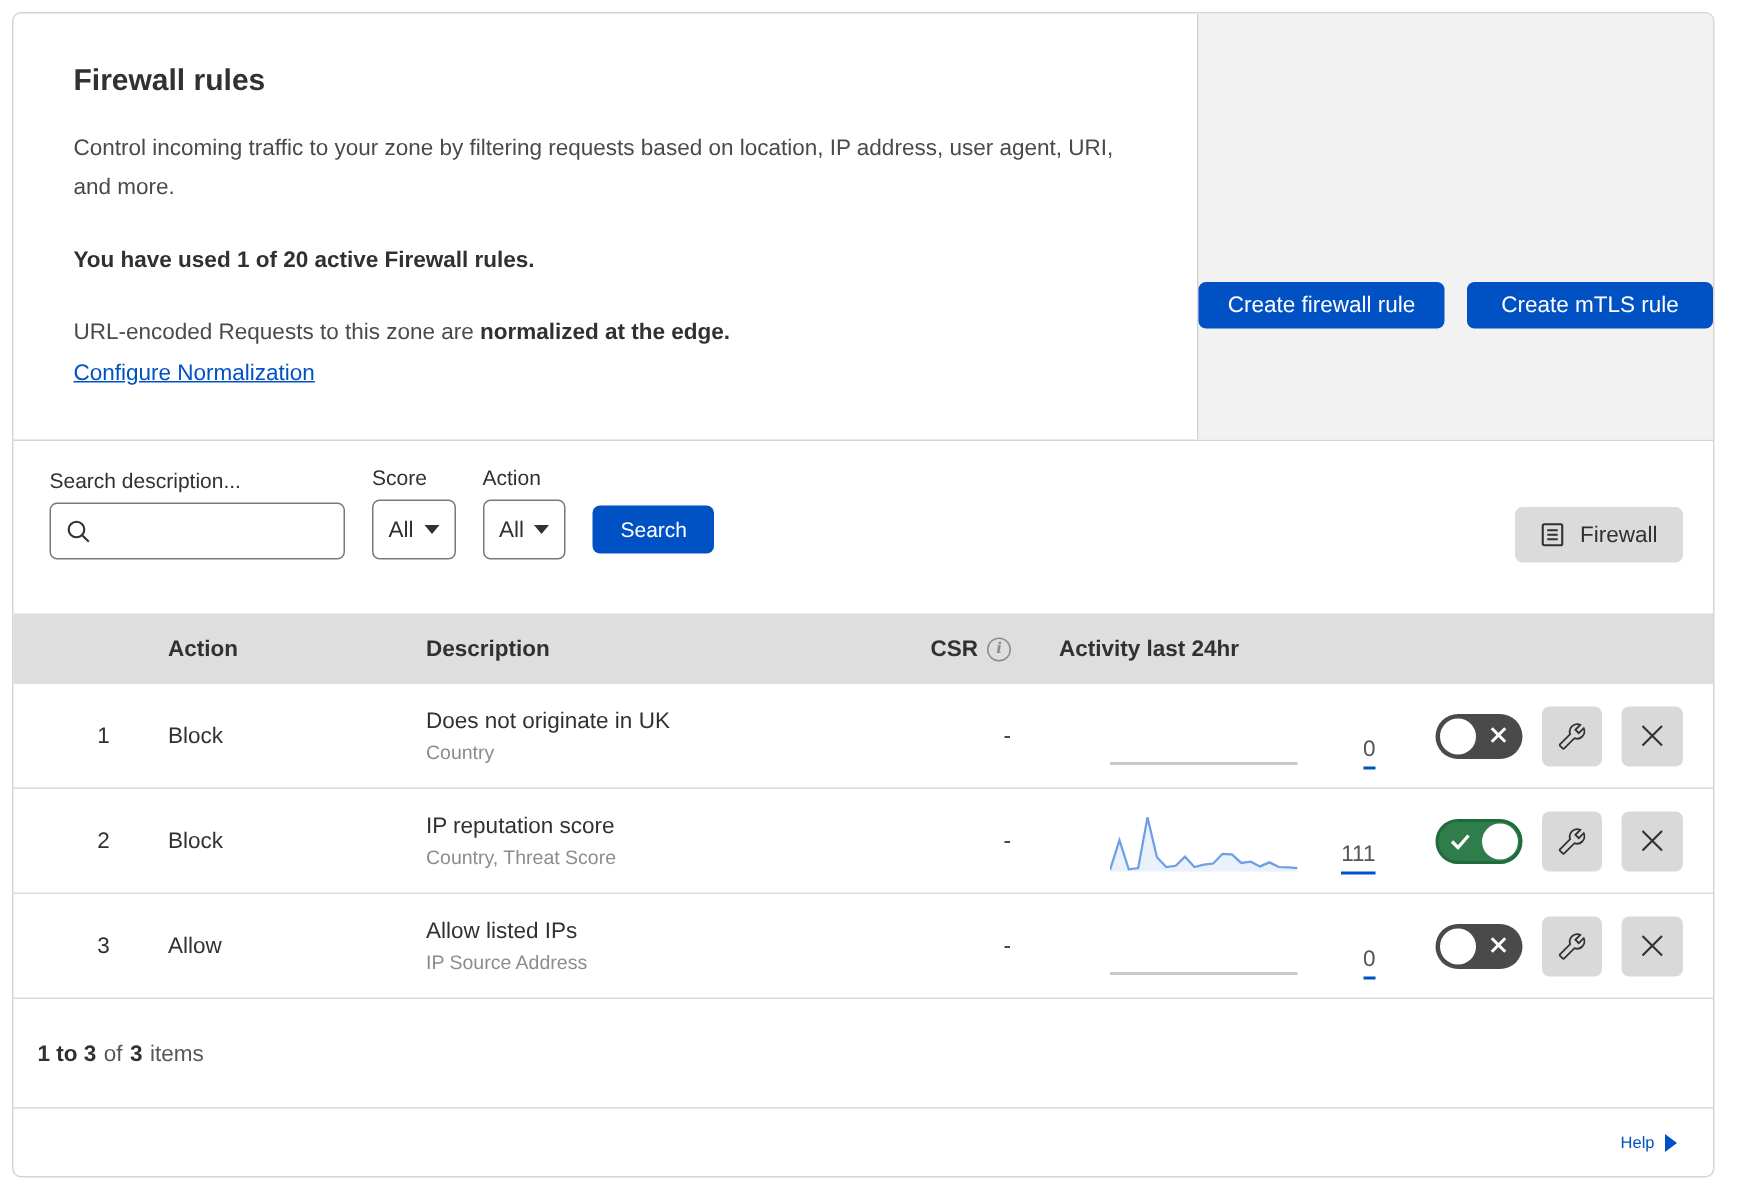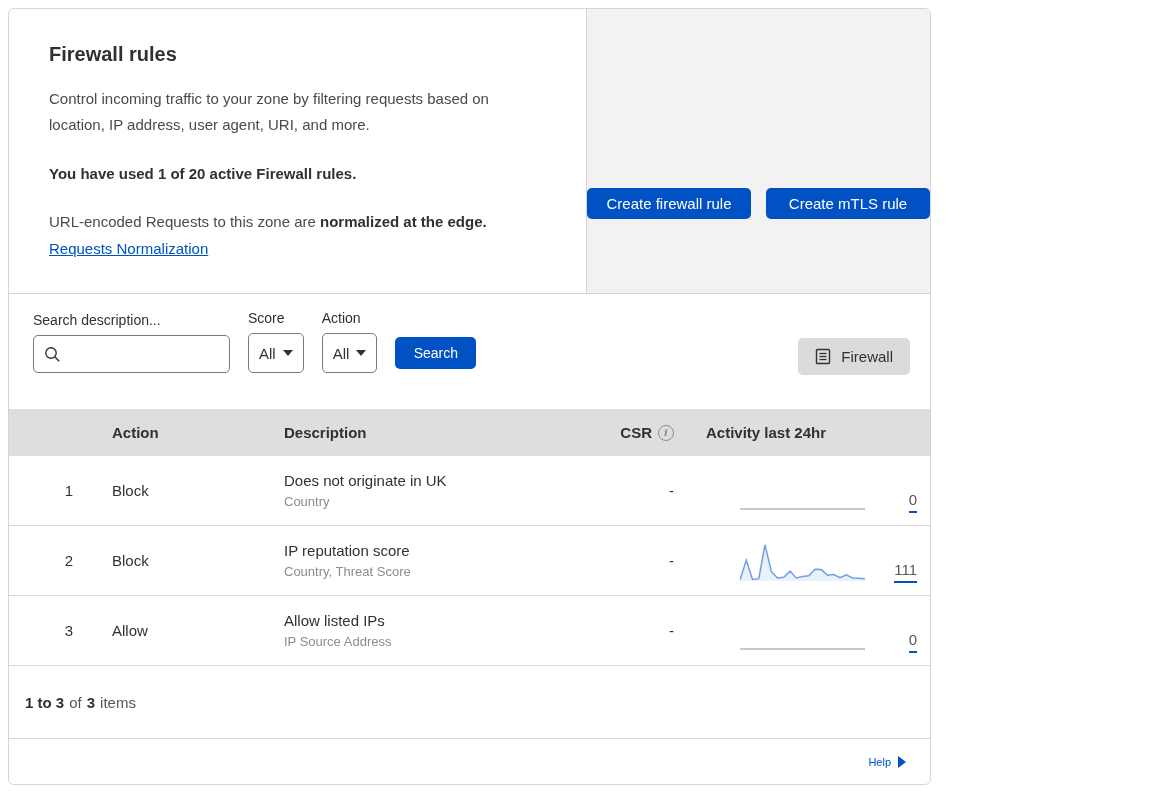--- a/index.html
+++ b/index.html
@@ -5,21 +5,21 @@
   * { box-sizing: border-box; margin: 0; padding: 0; }
   body {
     width: 1161px; height: 791px;
     background: #ffffff;
     font-family: "Liberation Sans", sans-serif;
     color: #313131;
     position: relative;
   }
   .card {
     position: absolute; left: 8px; top: 8px;
-    width: 923px; height: 777px;
+    width: 1135px; height: 777px;
     border: 1px solid #d5d5d5;
     border-radius: 6px;
     overflow: hidden;
     display: flex; flex-direction: column;
     background: #fff;
   }
 
   
   .header-section { height: 285px; display: flex; border-bottom: 1px solid #d5d5d5; }
   .header-left { flex: 1; padding: 34px 40px; }
@@ -131,21 +131,21 @@
   <div class="header-section">
     <div class="header-left">
       <div class="page-title">Firewall rules</div>
       <div class="header-desc">Control incoming traffic to your zone by filtering requests based on location, IP address, user agent, URI, and more.</div>
       <div class="usage-line">You have used 1 of 20 active Firewall rules.</div>
       <div class="norm-line">
         <span>URL-encoded Requests to this zone are</span>
         <b>normalized at the edge.</b>
       </div>
       <div class="norm-link-line">
-        <a class="link">Requests Normalization</a>
+        <a class="link">Configure Normalization</a>
       </div>
     </div>
     <div class="header-right">
       <button class="btn-primary">Create firewall rule</button>
       <button class="btn-primary">Create mTLS rule</button>
     </div>
   </div>
 
   <div class="filter-section">
     <div class="filter-bar">

